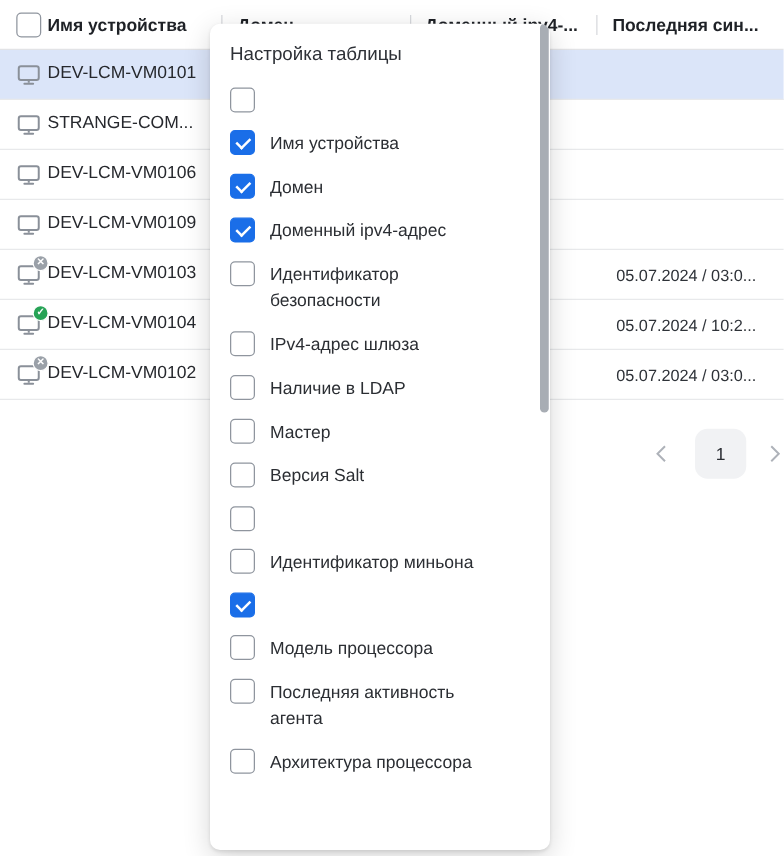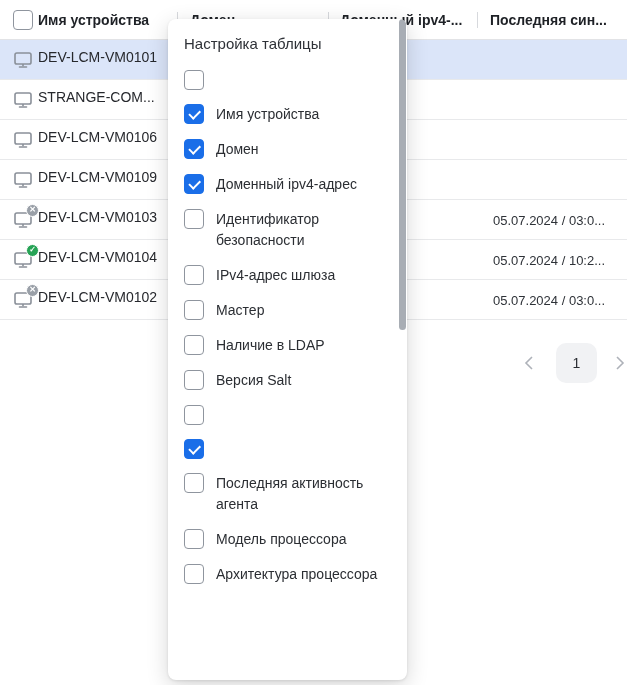--- a/index.html
+++ b/index.html
@@ -51,21 +51,21 @@
   
   .pg-chevron { position:absolute; width:14px; height:16px; cursor:pointer; }
   .pg-page {
     position:absolute; left:556px; top:343px; width:41px; height:40px; border-radius:10px;
     background:#f1f2f4; display:flex; align-items:center; justify-content:center;
     font-size:14px; color:#2b2e33; cursor:pointer;
   }
 
   
   .panel {
-    position:absolute; left:168px; top:19px; width:239px; height:661px; z-index:10;
+    position:absolute; left:168px; top:19px; width:272px; height:661px; z-index:10;
     background:#fff; border-radius:8px; overflow:hidden;
     box-shadow:0 1px 3px rgba(0,0,0,.10), 0 6px 22px rgba(0,0,0,.16);
     padding:14px 0 0 16px;
   }
   .panel-title { font-size:15px; line-height:21px; color:#2e3137; margin-bottom:16px; }
   .item { display:flex; align-items:flex-start; gap:12px; margin-bottom:14px; cursor:pointer; }
   .item .lbl { font-size:14px; line-height:21px; color:#2b2e33; max-width:180px; }
   .panel-sb {
     position:absolute; top:0; right:1px; width:7px; height:311px;
     background:#a8adb4; border-radius:4px; cursor:pointer;
@@ -213,45 +213,49 @@
     <label class="item">
       <span class="cb"></span>
       <span class="lbl">Идентификатор безопасности</span>
     </label>
     <label class="item">
       <span class="cb"></span>
       <span class="lbl">IPv4-адрес шлюза</span>
     </label>
     <label class="item">
       <span class="cb"></span>
+      <span class="lbl">Наличие в LDAP</span>
+    </label>
+    <label class="item">
+      <span class="cb"></span>
       <span class="lbl">Мастер</span>
     </label>
     <label class="item">
       <span class="cb"></span>
-      <span class="lbl">Наличие в LDAP</span>
-    </label>
-    <label class="item">
-      <span class="cb"></span>
       <span class="lbl">Версия Salt</span>
     </label>
     <label class="item">
       <span class="cb"></span>
     </label>
     <label class="item">
-      <span class="cb on"></span>
+      <span class="cb"></span>
+      <span class="lbl">Идентификатор миньона</span>
+    </label>
+    <label class="item">
+      <span class="cb on"></span>
+    </label>
+    <label class="item">
+      <span class="cb"></span>
+      <span class="lbl">Модель процессора</span>
     </label>
     <label class="item">
       <span class="cb"></span>
       <span class="lbl">Последняя активность агента</span>
     </label>
     <label class="item">
       <span class="cb"></span>
-      <span class="lbl">Модель процессора</span>
-    </label>
-    <label class="item">
-      <span class="cb"></span>
       <span class="lbl">Архитектура процессора</span>
     </label>
 
     <span class="panel-sb"></span>
   </div>
 
 </div>
 
 </body></html>

